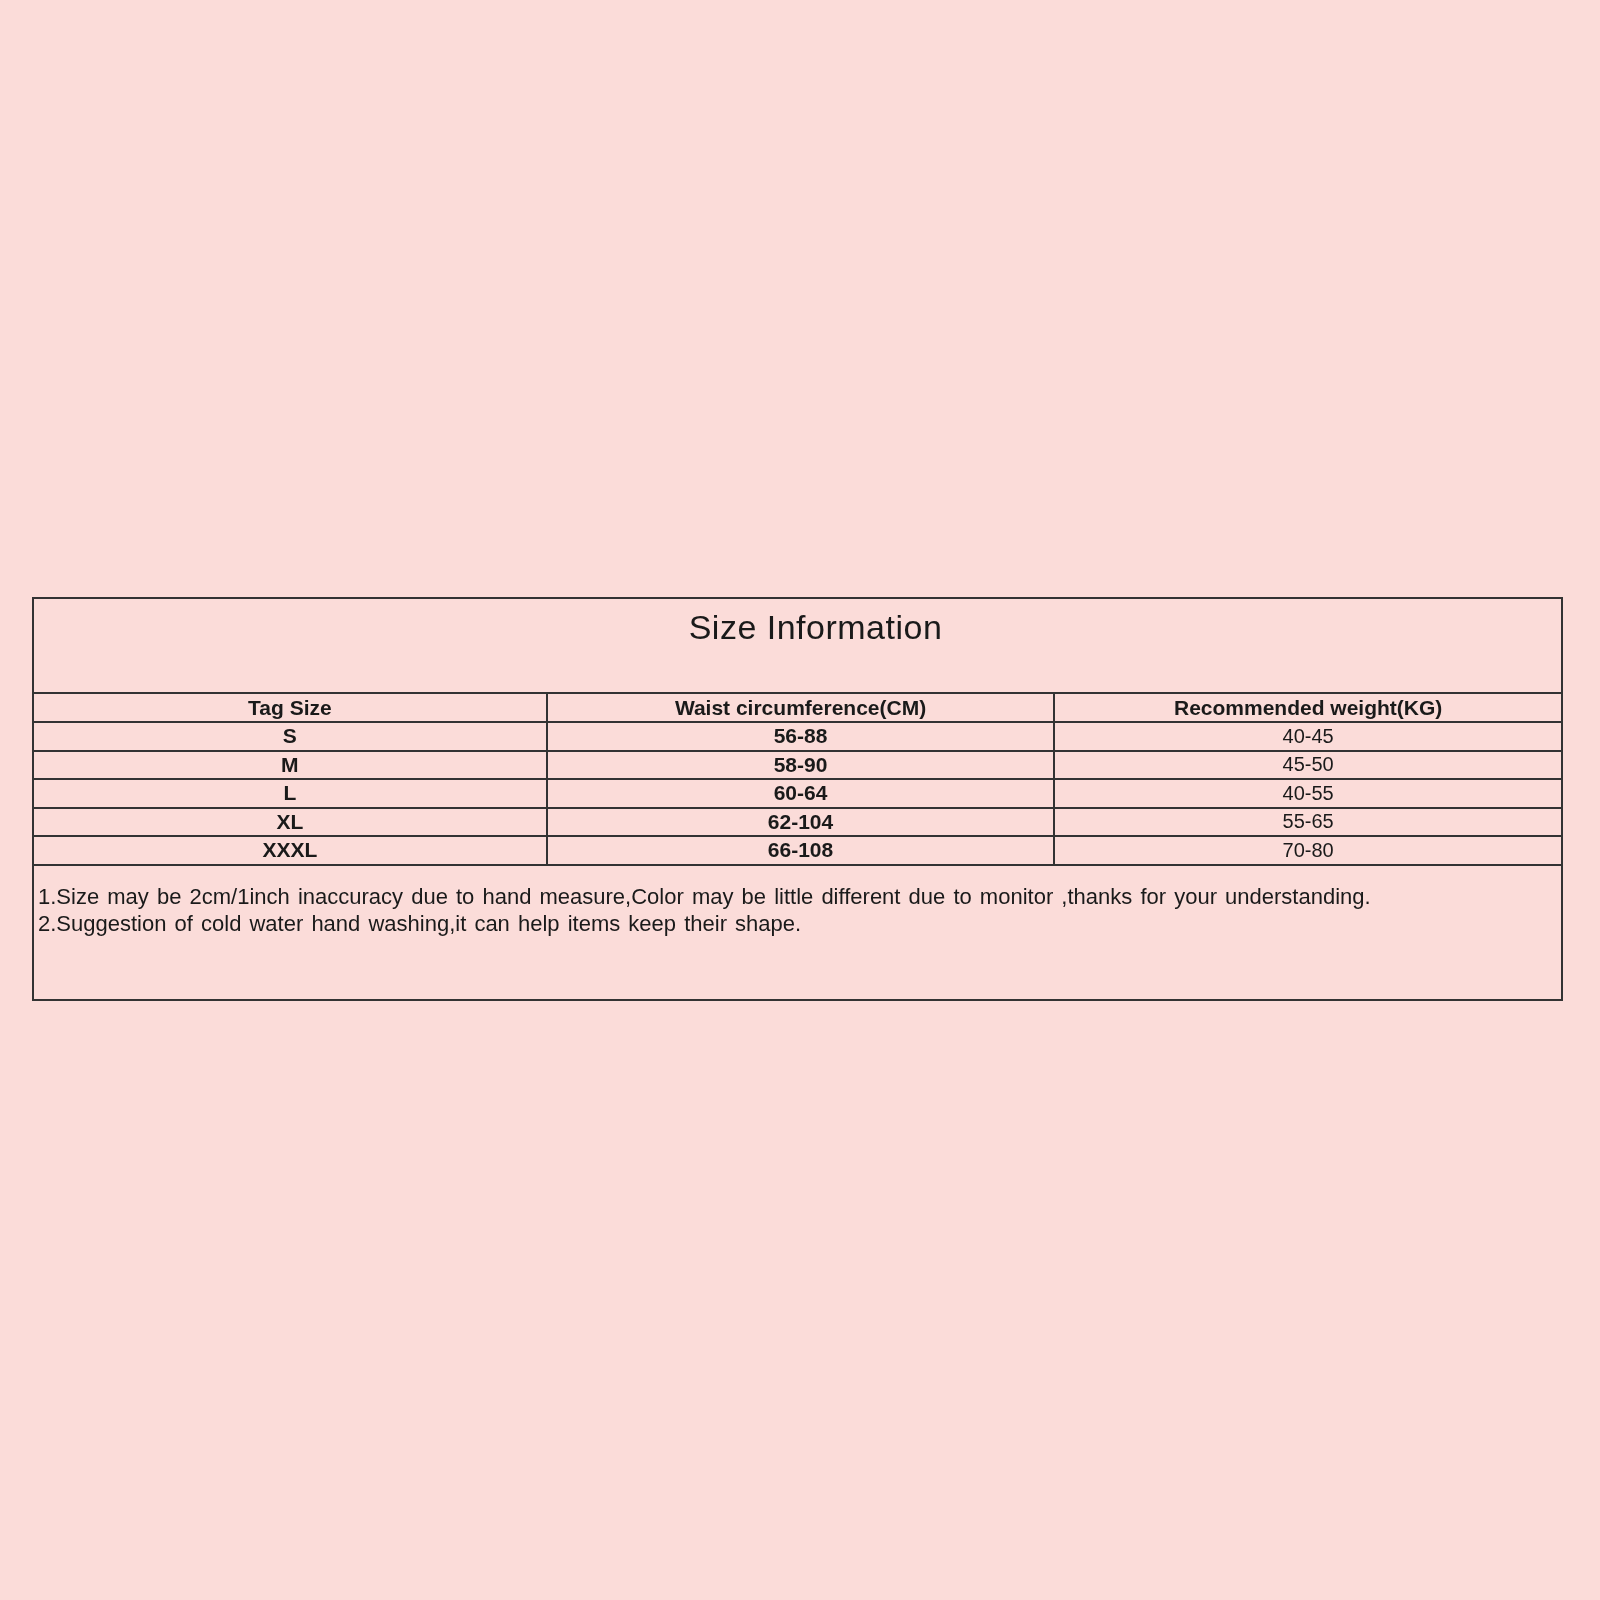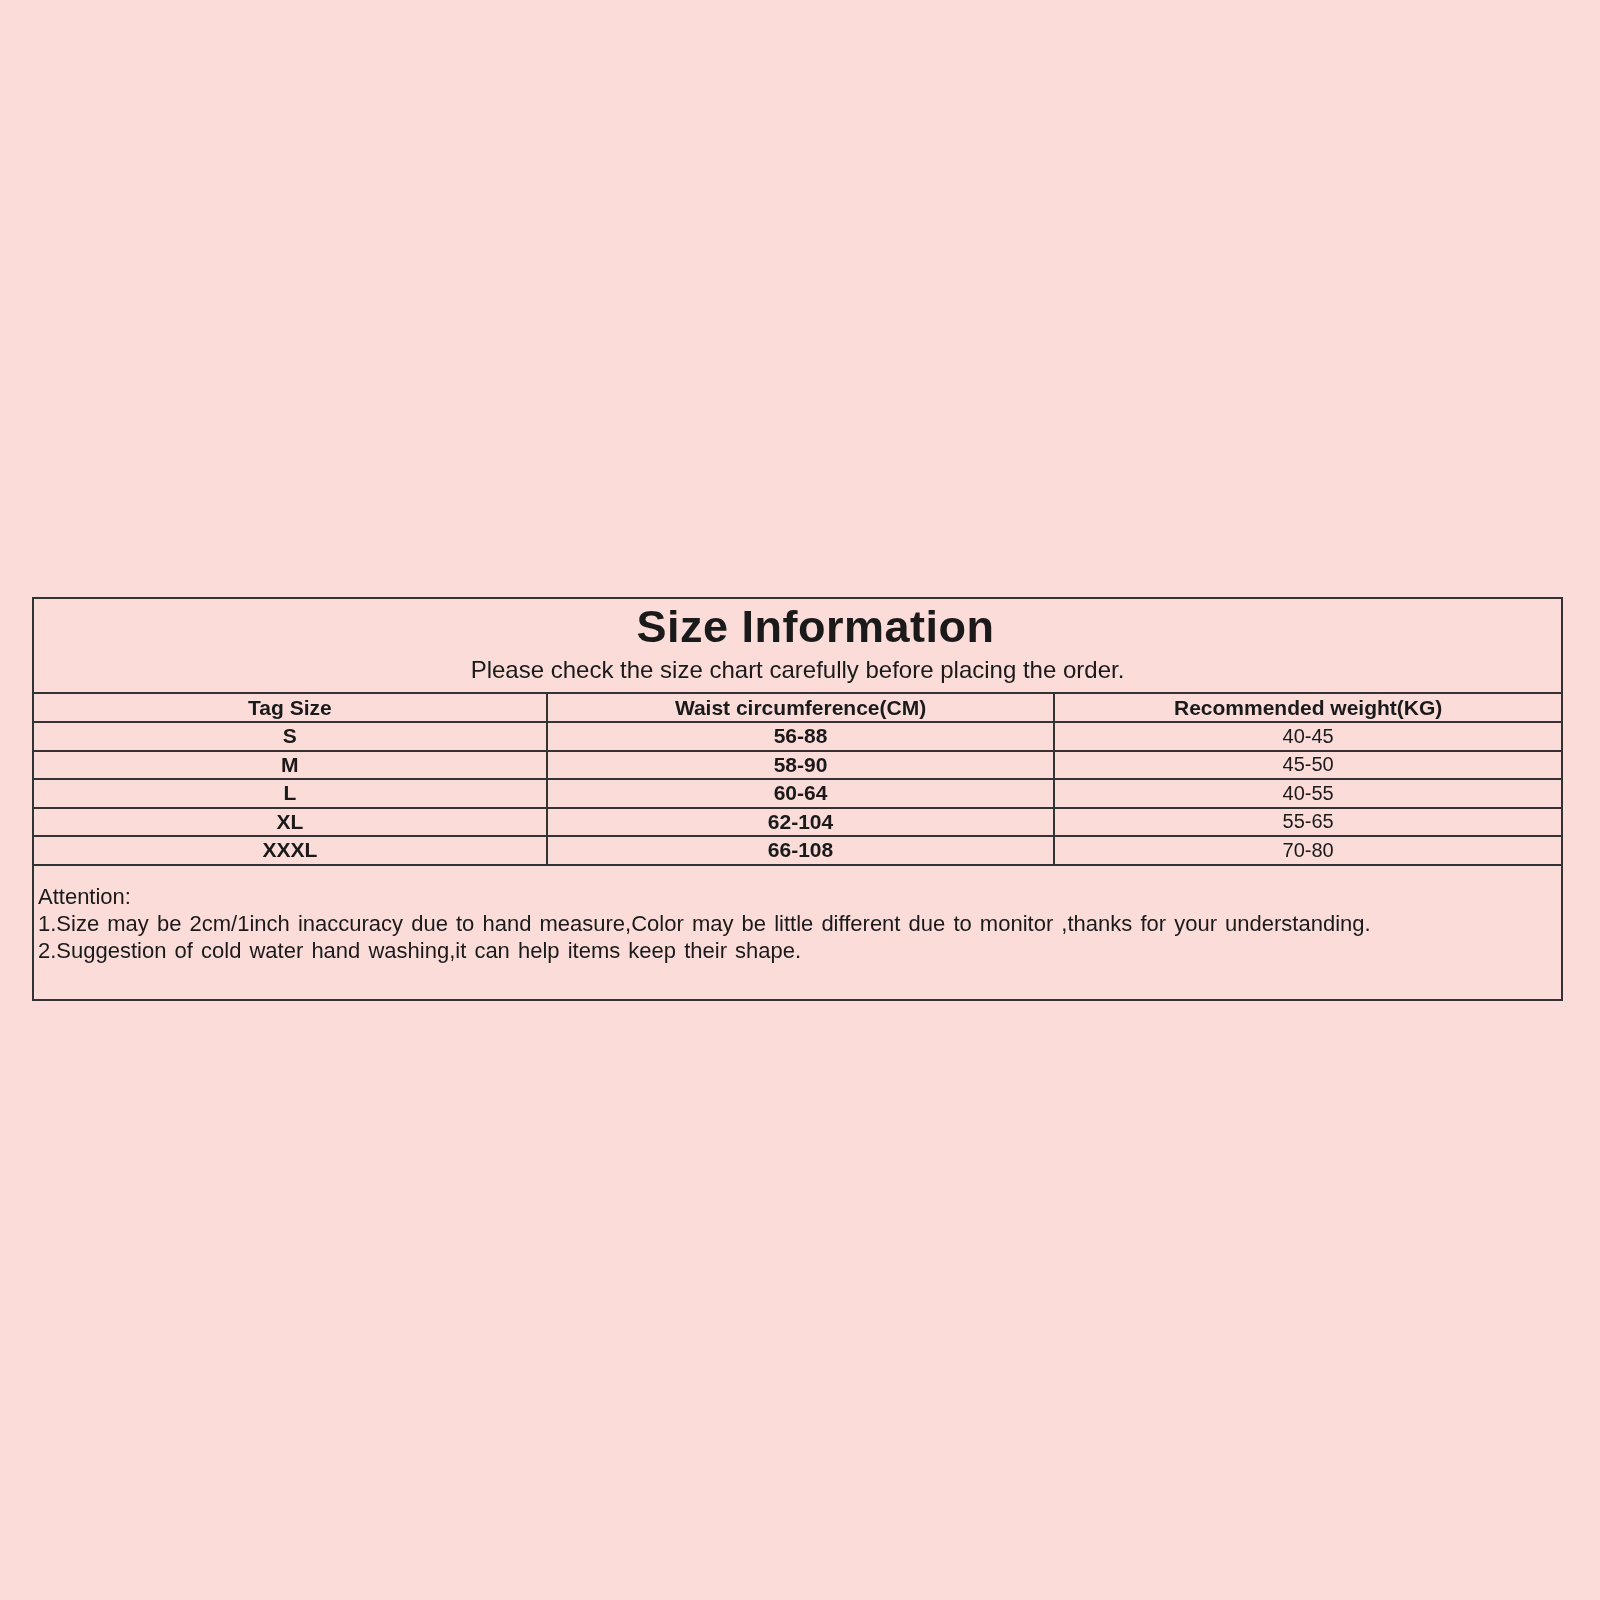--- a/index.html
+++ b/index.html
@@ -31,22 +31,22 @@
   .title-block {
     height: 93px;
     display: flex;
     flex-direction: column;
     justify-content: flex-start;
     align-items: center;
     padding-top: 6px;
     box-sizing: border-box;
   }
   .title {
-    font-size: 45px;
-    font-weight: bold;
+    font-size: 34px;
+    font-weight: normal;
     line-height: 44px;
     letter-spacing: 0.5px;
     margin-left: 36px;
   }
   .subtitle {
     font-size: 24px;
     line-height: 42px;
   }
   table.size-table {
     width: 100%;
@@ -88,21 +88,20 @@
   }
 </style>
 </head>
 <body>
 
 <div class="canvas">
   <div class="size-card">
 
     <div class="title-block">
       <div class="title">Size Information</div>
-      <div class="subtitle">Please check the size chart carefully before placing the order.</div>
     </div>
 
     <table class="size-table">
       <thead>
         <tr>
           <th class="col-1">Tag Size</th>
           <th class="col-2">Waist circumference(CM)</th>
           <th class="col-3">Recommended weight(KG)</th>
         </tr>
       </thead>
@@ -129,19 +128,18 @@
         </tr>
         <tr>
           <td class="cell-tag">XXXL</td>
           <td class="cell-waist">66-108</td>
           <td class="cell-weight">70-80</td>
         </tr>
       </tbody>
     </table>
 
     <div class="attention">
-      <div>Attention:</div>
       <div>1.Size may be 2cm/1inch inaccuracy due to hand measure,Color may be little different due to monitor ,thanks for your understanding.</div>
       <div>2.Suggestion of cold water hand washing,it can help items keep their shape.</div>
     </div>
 
   </div>
 </div>
 
 </body></html>

